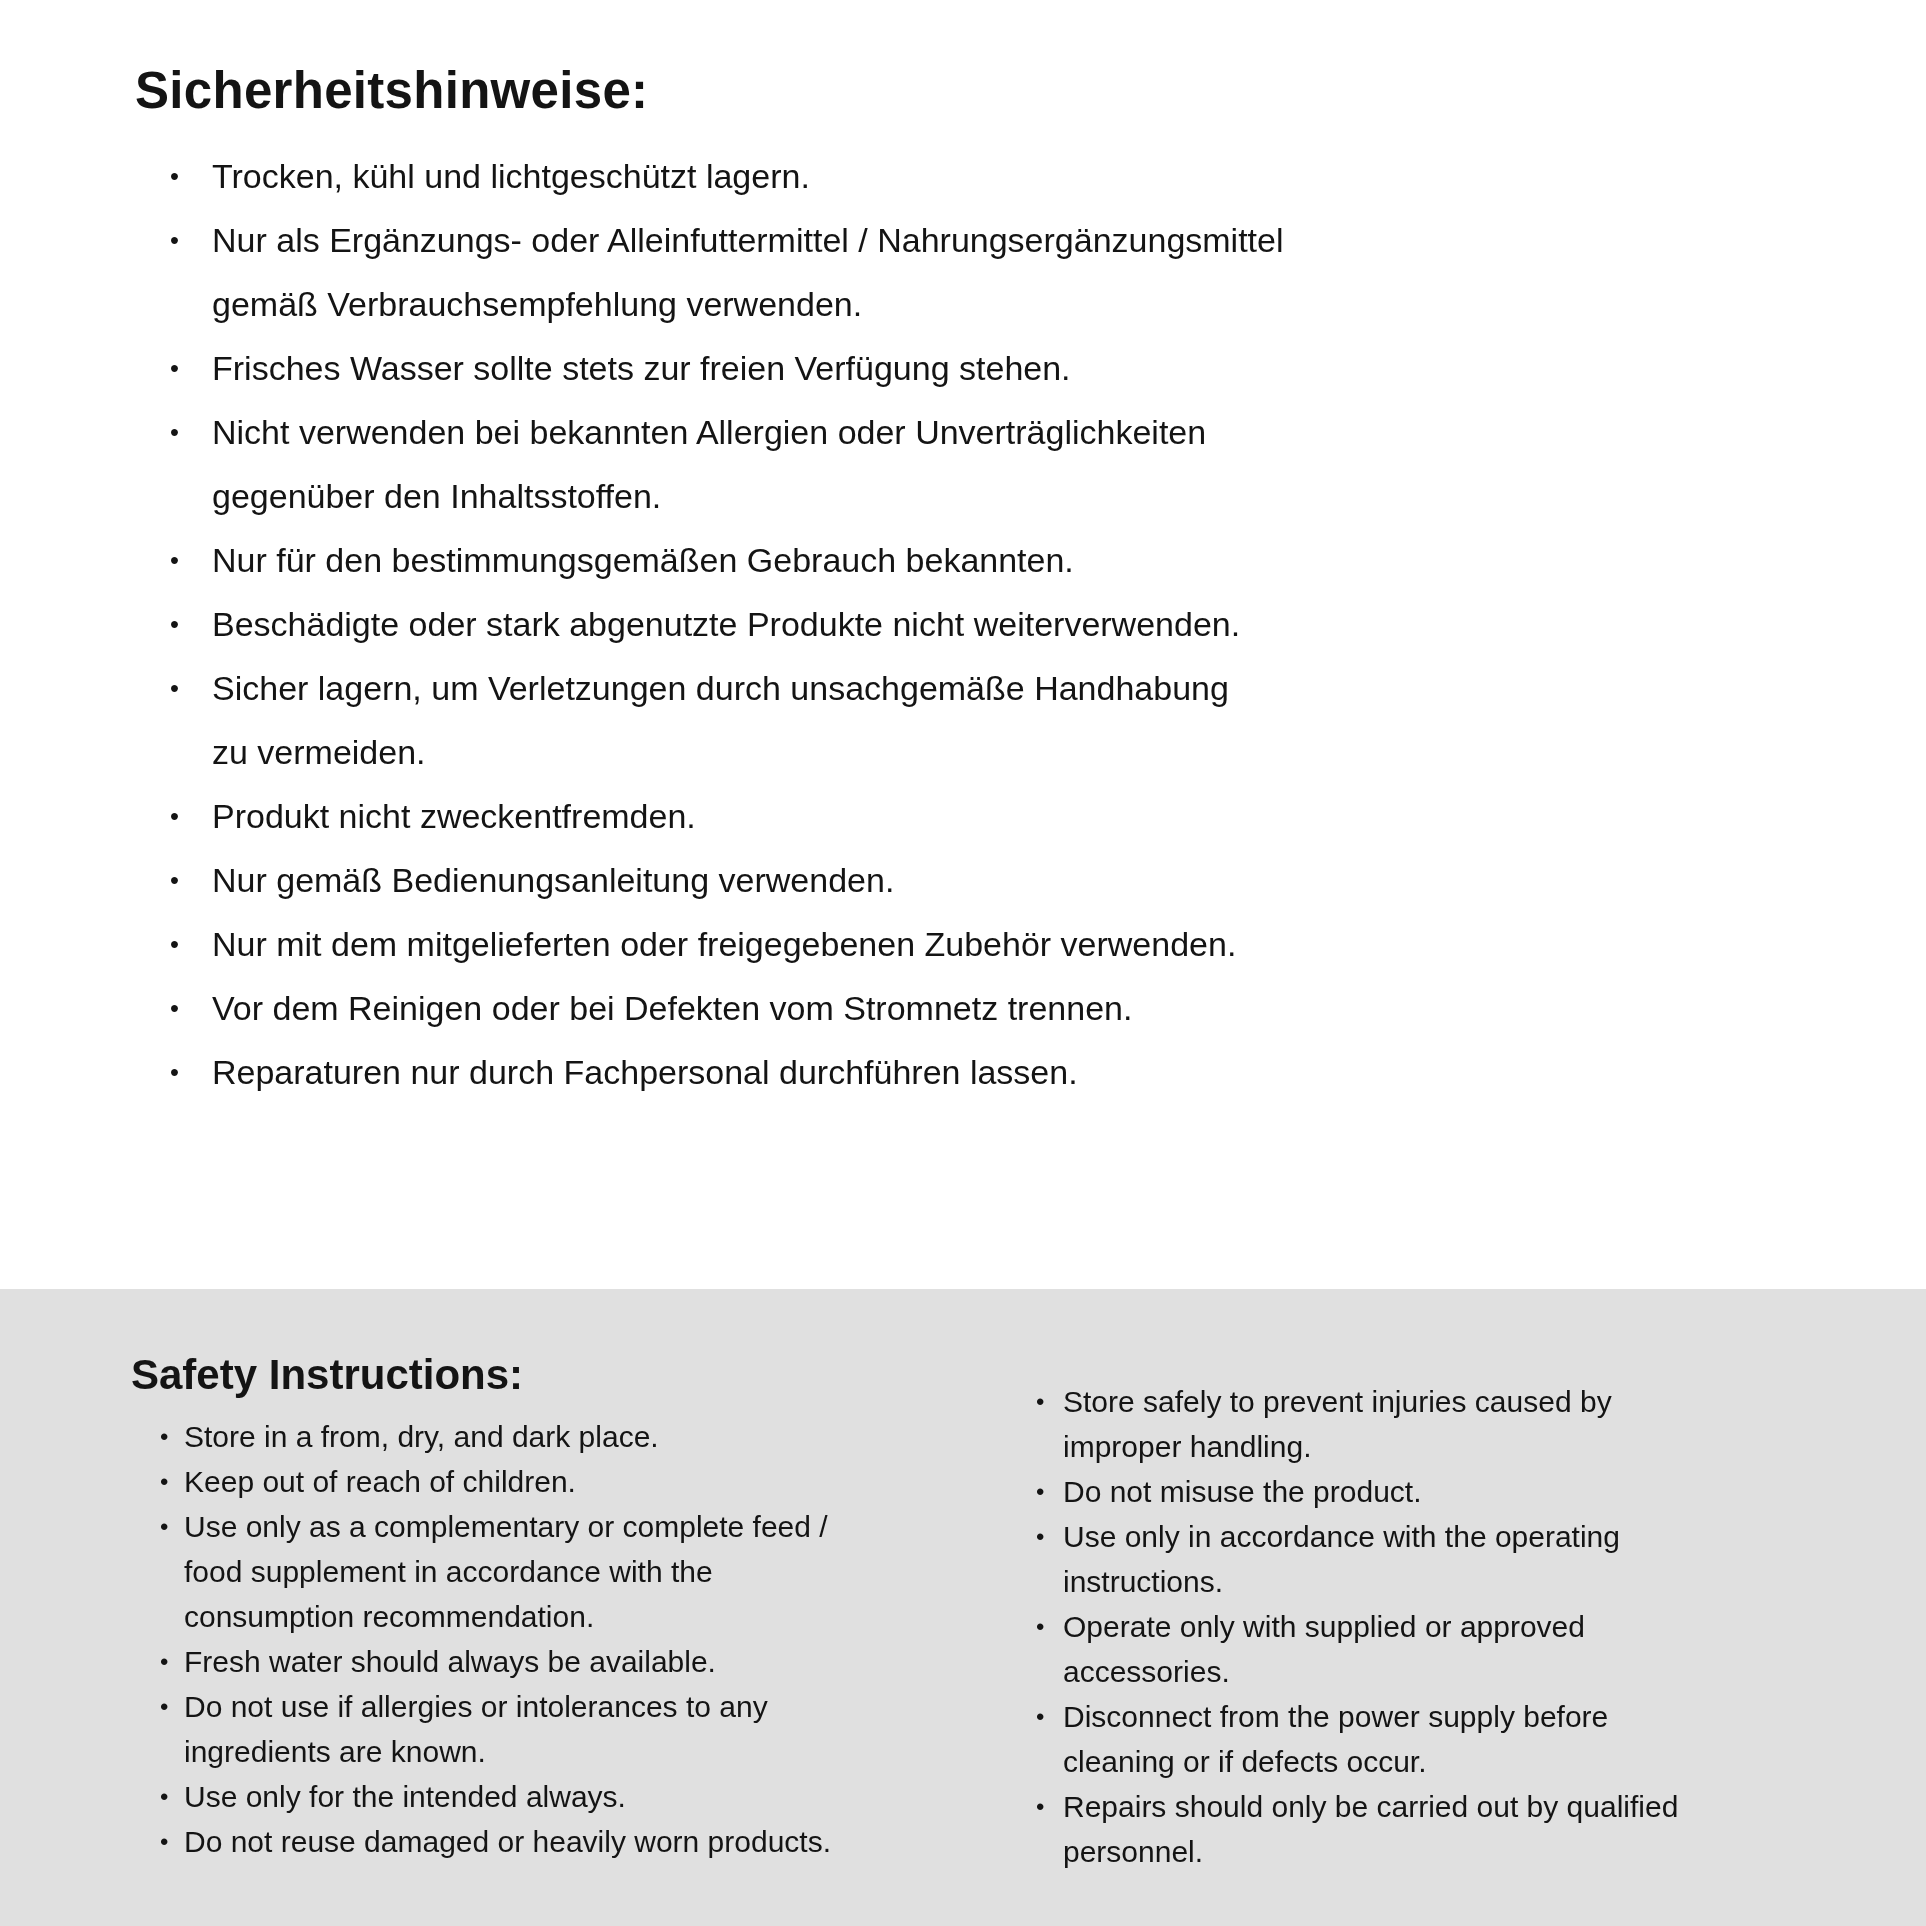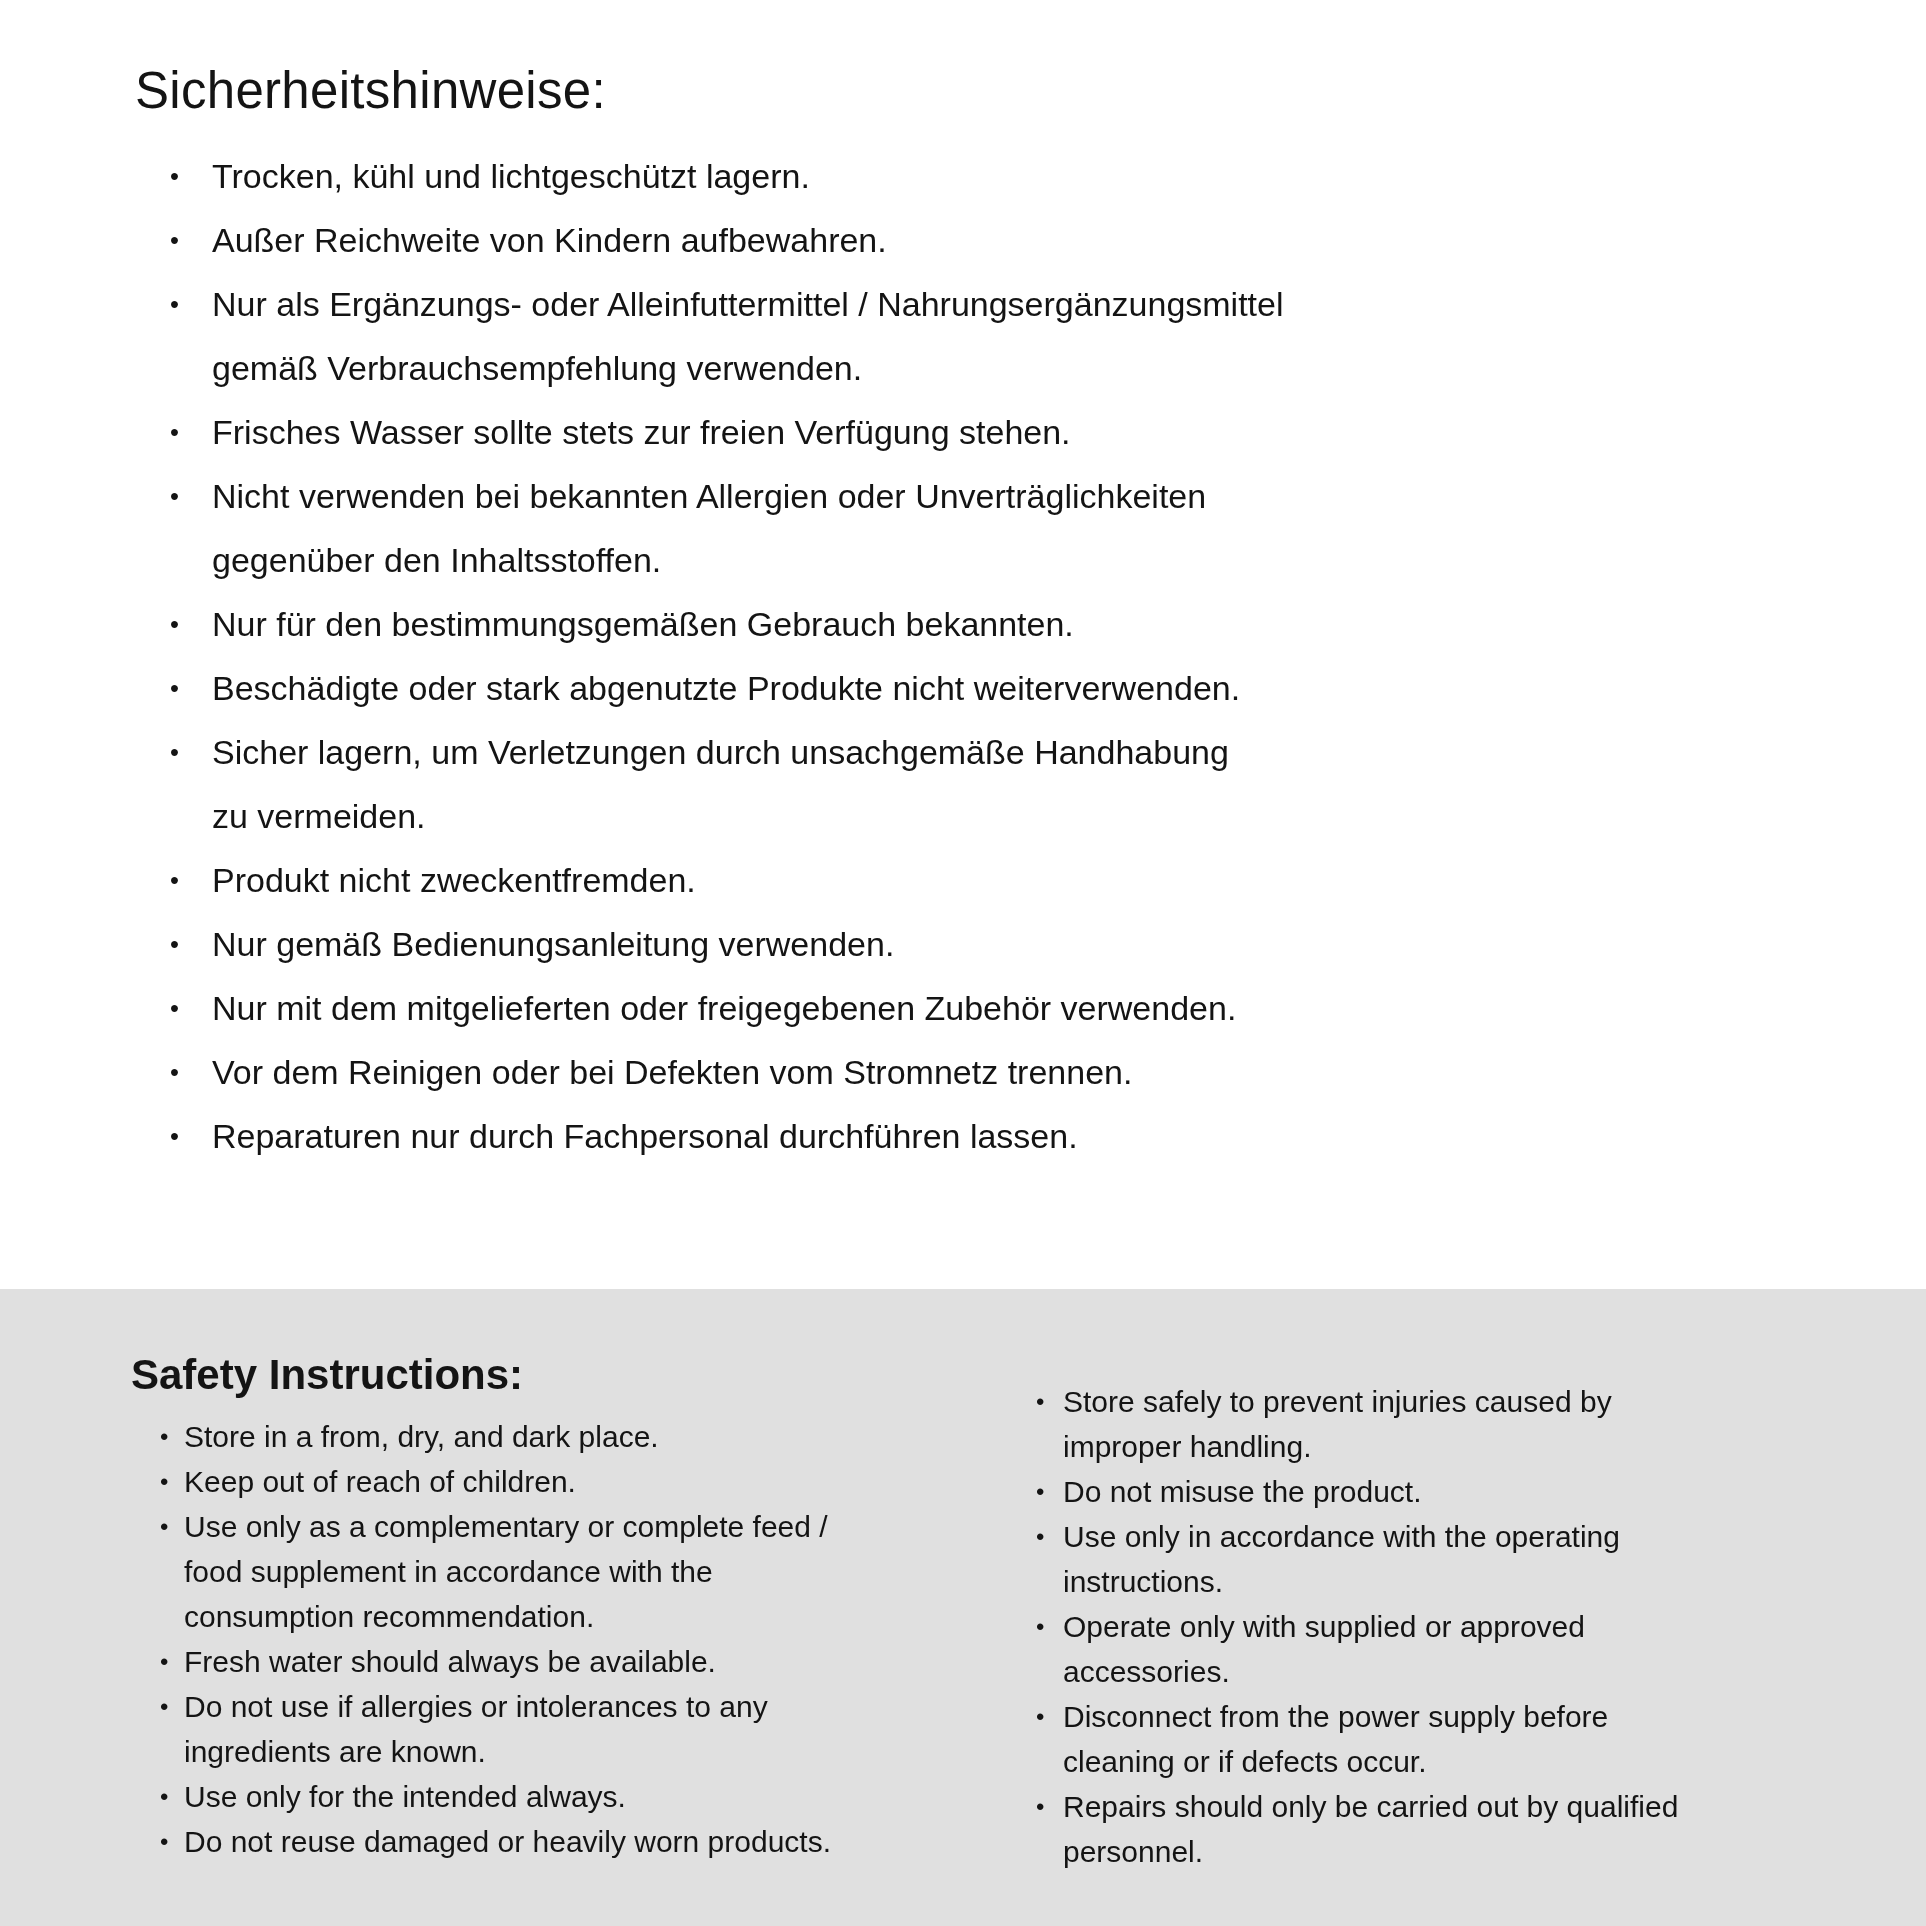--- a/index.html
+++ b/index.html
@@ -20,21 +20,21 @@
   }
   .page { position: absolute; inset: 0; }
 
   
   .de-section { position: absolute; left: 0; top: 0; width: 1926px; height: 1289px; }
   .de-title {
     position: absolute;
     left: 135px; top: 61px;
     margin: 0;
     font-size: 51px;
-    font-weight: 400;
+    font-weight: 700;
     letter-spacing: 0.3px;
     text-align: right;
   }
   .de-list {
     position: absolute;
     left: 135px; top: 144px;
     margin: 0; padding: 0;
     list-style: none;
     width: 1746px;
   }
@@ -90,21 +90,20 @@
 </style>
 </head>
 <body>
 
 <div class="page">
 
   <section class="de-section">
     <h1 class="de-title">Sicherheitshinweise:</h1>
     <ul class="de-list">
       <li>Trocken, kühl und lichtgeschützt lagern.</li>
-      <li>Außer Reichweite von Kindern aufbewahren.</li>
       <li>Nur als Ergänzungs- oder Alleinfuttermittel / Nahrungsergänzungsmittel
 gemäß Verbrauchsempfehlung verwenden.</li>
       <li>Frisches Wasser sollte stets zur freien Verfügung stehen.</li>
       <li>Nicht verwenden bei bekannten Allergien oder Unverträglichkeiten
 gegenüber den Inhaltsstoffen.</li>
       <li>Nur für den bestimmungsgemäßen Gebrauch bekannten.</li>
       <li>Beschädigte oder stark abgenutzte Produkte nicht weiterverwenden.</li>
       <li>Sicher lagern, um Verletzungen durch unsachgemäße Handhabung
 zu vermeiden.</li>
       <li>Produkt nicht zweckentfremden.</li>

